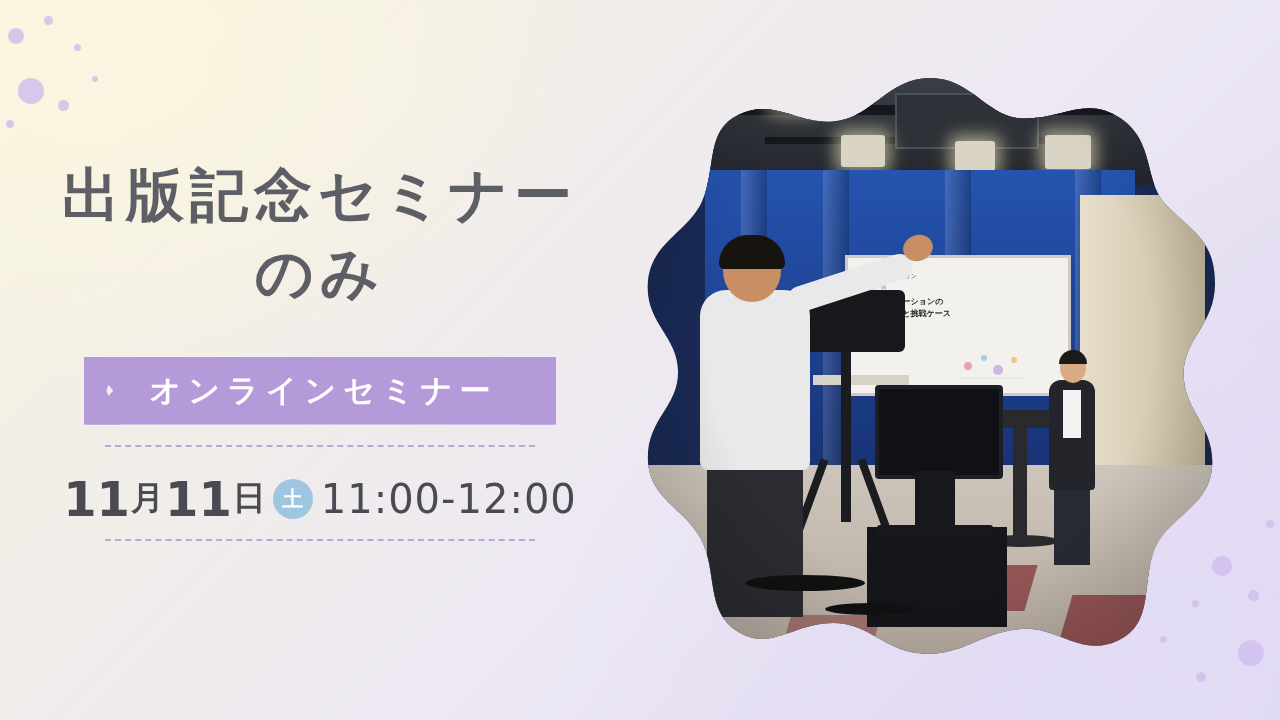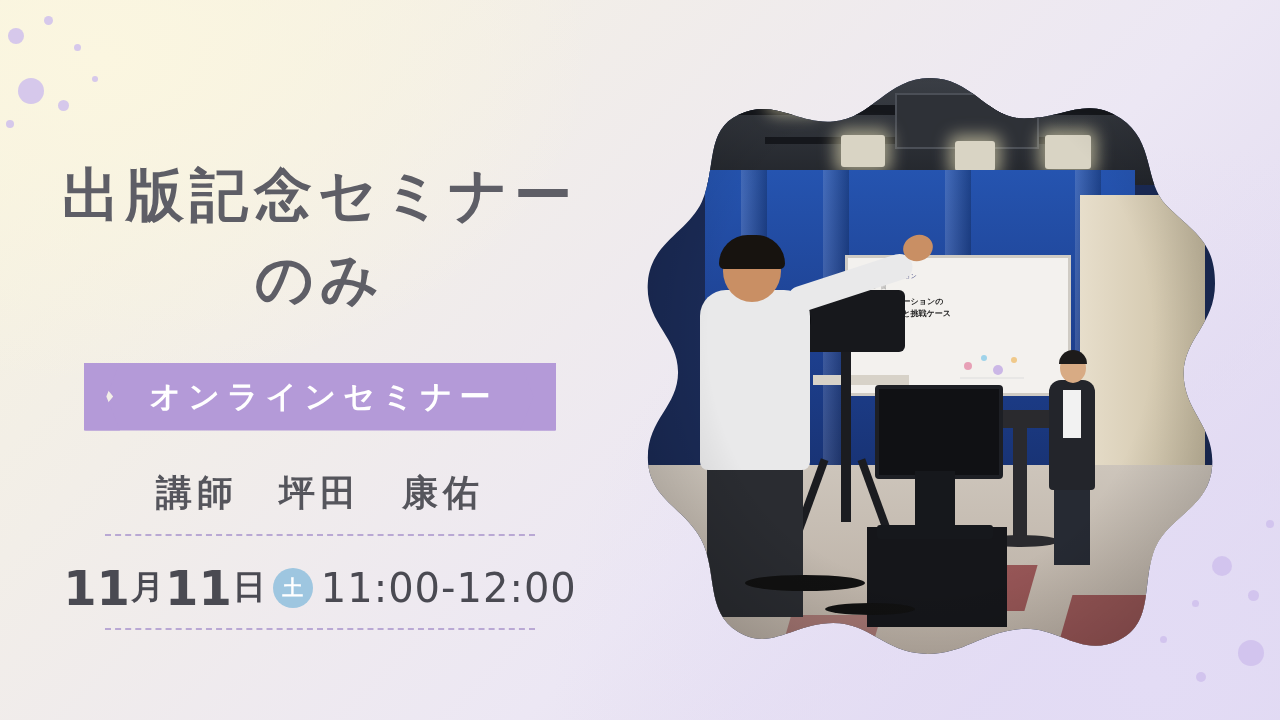--- a/index.html
+++ b/index.html
@@ -50,21 +50,20 @@
     font-weight: bold;
     letter-spacing: 6px;
     line-height: 1.35;
   }
   .title-line1 {
     font-size: 58px;
     white-space: nowrap;
   }
   .title-line2 {
     font-size: 58px;
-    margin-top: 6px;
   }
 
   .ribbon-wrap {
     position: relative;
     margin-top: 44px;
     width: 470px;
     height: 72px;
   }
   .ribbon {
     position: absolute;
@@ -339,21 +338,20 @@
       <div class="title-line2">のみ</div>
     </div>
 
     <div class="ribbon-wrap">
       <div class="ribbon"></div>
       <div class="ribbon-tail-l"></div>
       <div class="ribbon-tail-r"></div>
       <div class="ribbon-text">オンラインセミナー</div>
     </div>
 
-    <div class="lecturer">講師　坪田　康佑</div>
 
     <div class="divider"></div>
 
     <div class="datetime">
       <span class="date-num">11</span>
       <span class="date-unit">月</span>
       <span class="date-num">11</span>
       <span class="date-unit">日</span>
       <span class="weekday-badge">土</span>
       <span class="time-range">11:00-12:00</span>

